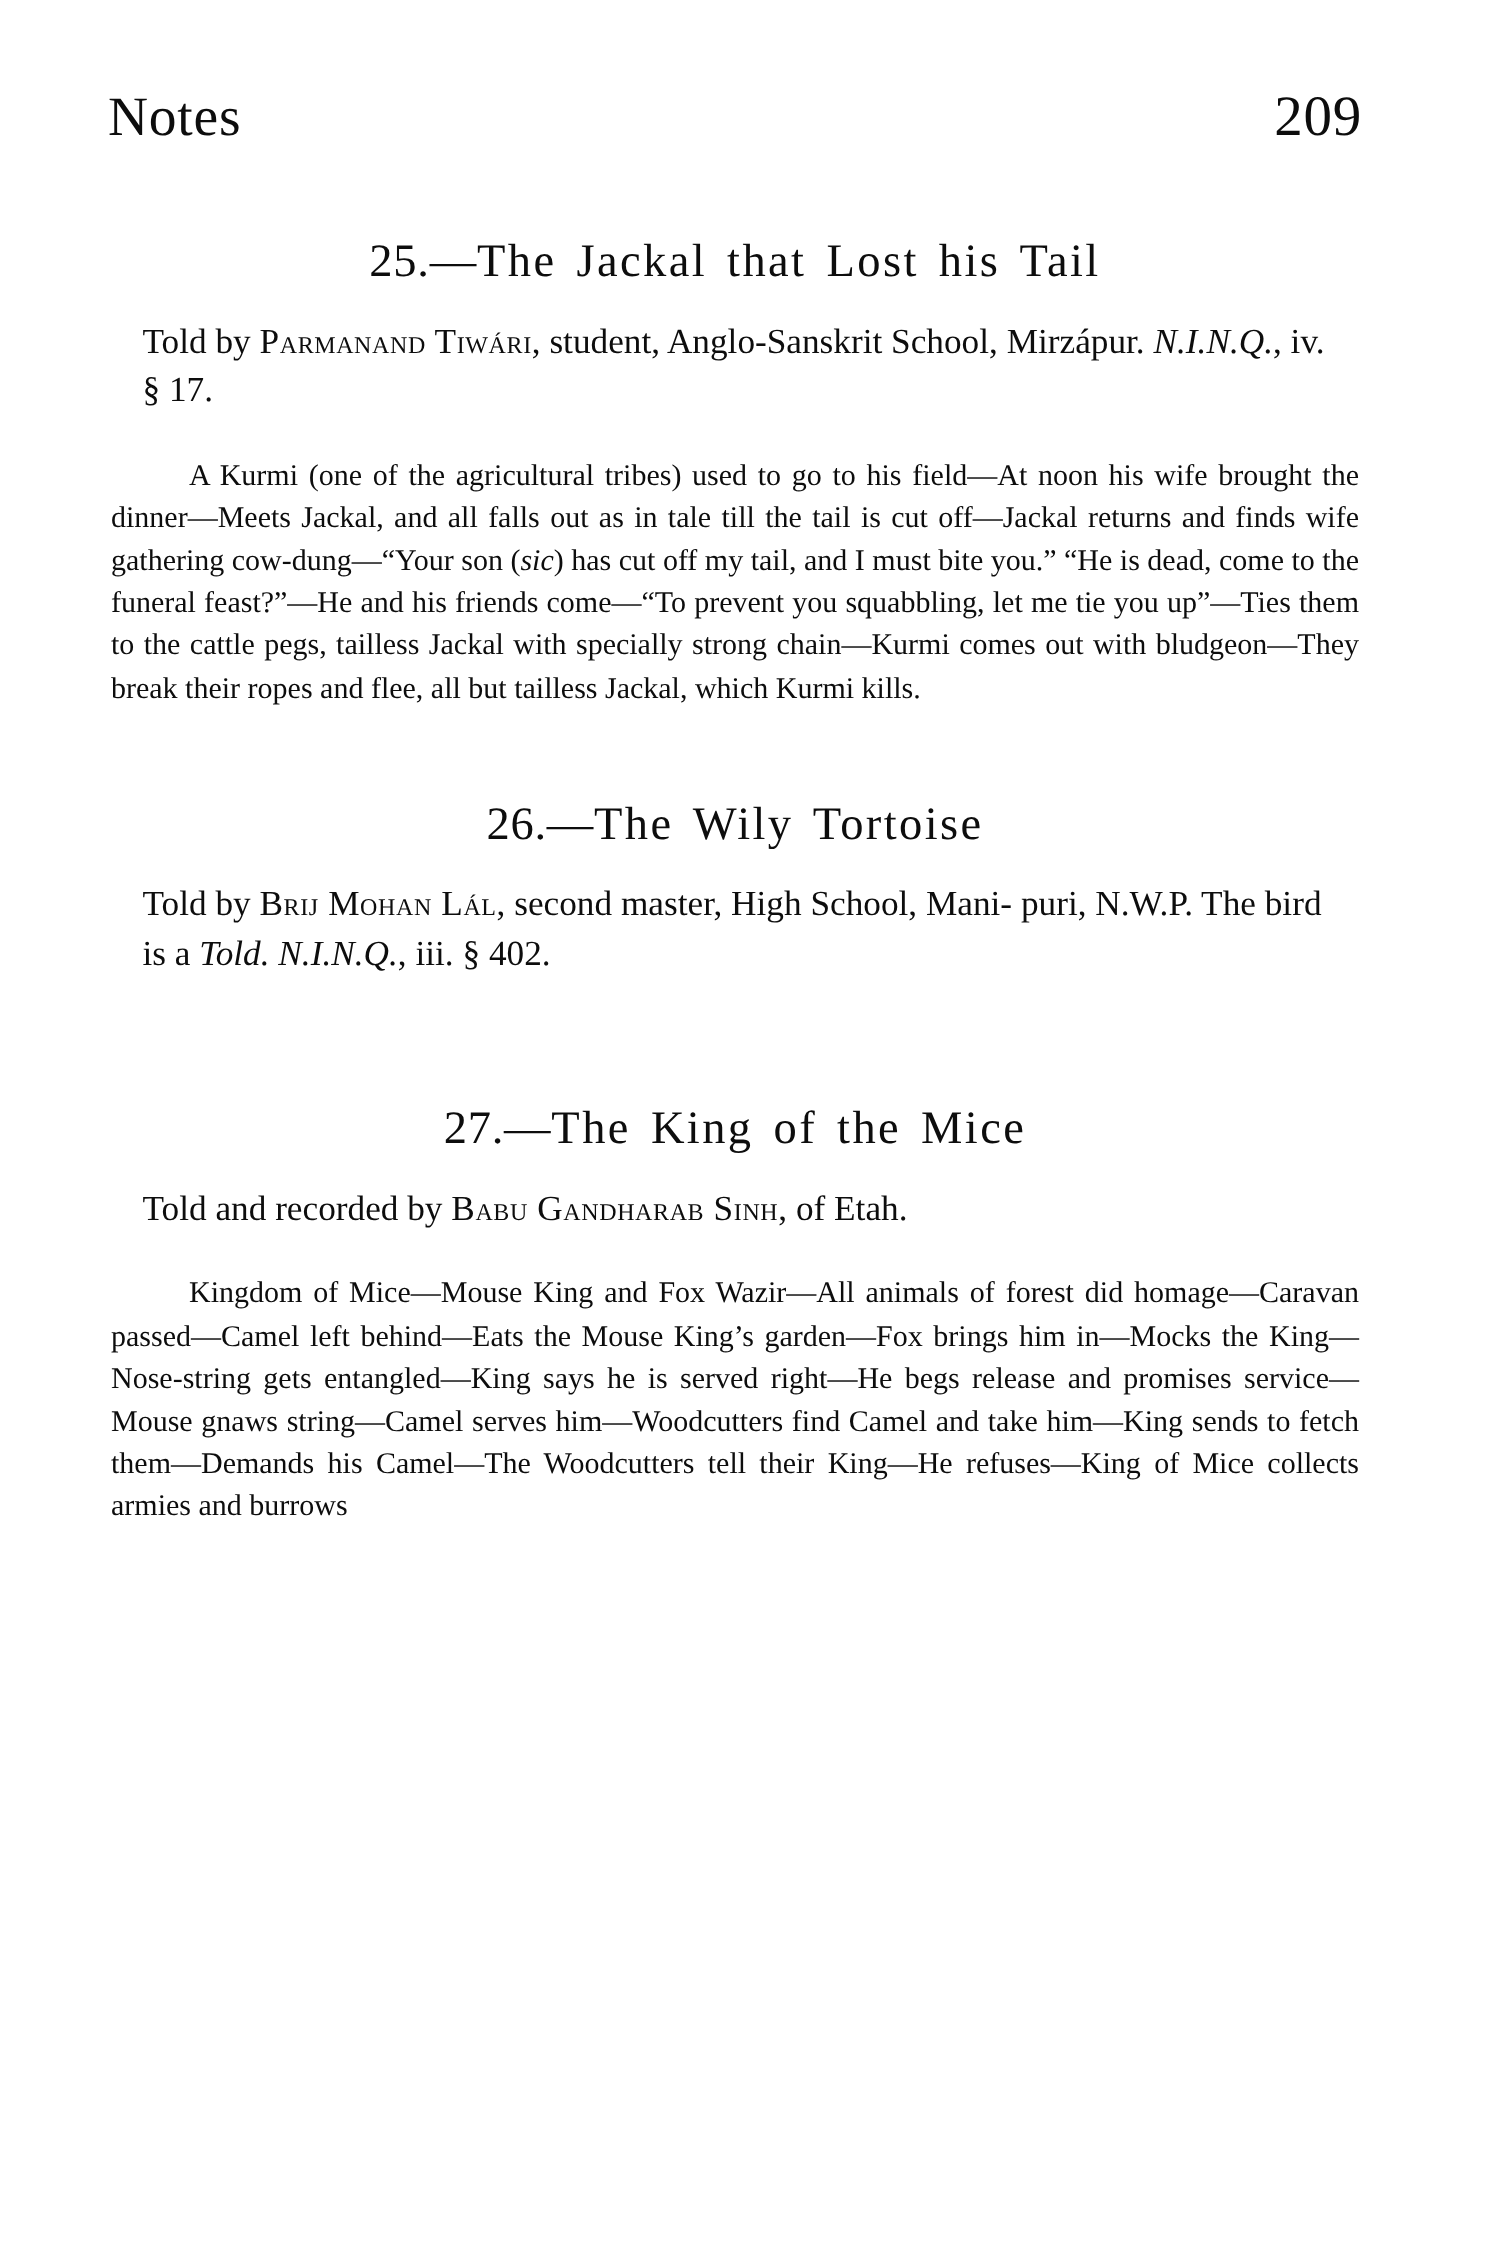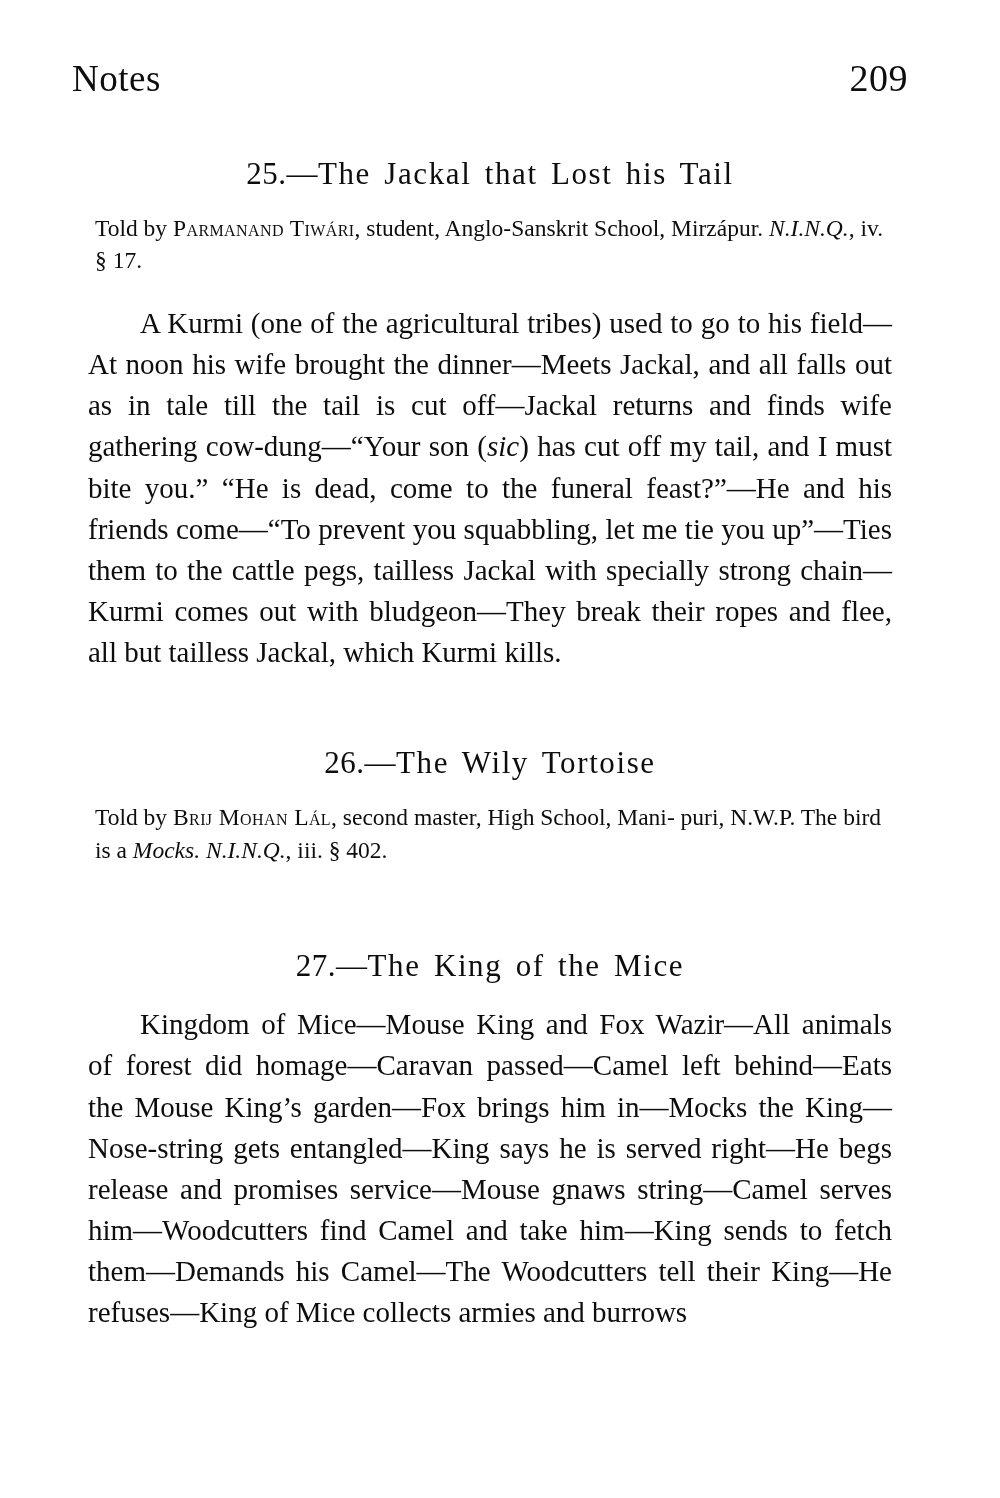--- a/index.html
+++ b/index.html
@@ -69,25 +69,25 @@
   .attrib .sc {
     font-variant: small-caps;
     letter-spacing: 0.4px;
   }
   .attrib i, .body i {
     font-style: italic;
   }
 
   
   .body {
-    font-size: 29px;
+    font-size: 20px;
     line-height: 1.42;
     text-align: justify;
     text-justify: inter-word;
-    margin: 16px;
+    margin: 2px;
   }
   .body p {
     margin: 0;
     text-indent: 52px;
   }
   .body p + p {
     margin-top: 0;
   }
   .gap-4 { height: 56px; }
 </style>
@@ -112,26 +112,29 @@
     <div class="body">
       <p><span>A Kurmi (one of the agricultural tribes) used to go to his field—At noon his wife brought the dinner—Meets Jackal, and all falls out as in tale till the tail is cut off—Jackal returns and finds wife gathering cow-dung—“Your son (</span><i>sic</i><span>) has cut off my tail, and I must bite you.”  “He is dead, come to the funeral feast?”—He and his friends come—“To prevent you squabbling, let me tie you up”—Ties them to the cattle pegs, tailless Jackal with specially strong chain—Kurmi comes out with bludgeon—They break their ropes and flee, all but tailless Jackal, which Kurmi kills.</span></p>
     </div>
 
     <div class="gap-4"></div>
 
     <h2 class="tale-title"><span class="num">26.—</span><span>The Wily Tortoise</span></h2>
 
     <div class="attrib">
       <span>Told by </span><span class="sc">Brij Mohan Lál</span><span>, second master, High School, Mani-</span>
-      <span>puri, N.W.P.   The bird is a </span><i>Mocks.</i><span>   </span><i>N.I.N.Q.</i><span>, iii. § 402.</span>
+      <span>puri, N.W.P.   The bird is a </span><i>Told.</i><span>   </span><i>N.I.N.Q.</i><span>, iii. § 402.</span>
     </div>
 
     <div class="gap-4"></div>
 
     <h2 class="tale-title"><span class="num">27.—</span><span>The King of the Mice</span></h2>
 
+    <div class="attrib">
+      <span>Told and recorded by </span><span class="sc">Babu Gandharab Sinh</span><span>, of Etah.</span>
+    </div>
 
     <div class="body">
       <p>Kingdom of Mice—Mouse King and Fox Wazir—All animals of forest did homage—Caravan passed—Camel left behind—Eats the Mouse King’s garden—Fox brings him in—Mocks the King—Nose-string gets entangled—King says he is served right—He begs release and promises service—Mouse gnaws string—Camel serves him—Woodcutters find Camel and take him—King sends to fetch them—Demands his Camel—The Woodcutters tell their King—He refuses—King of Mice collects armies and burrows</p>
     </div>
 
   </div>
 </div>
 
 </body></html>

